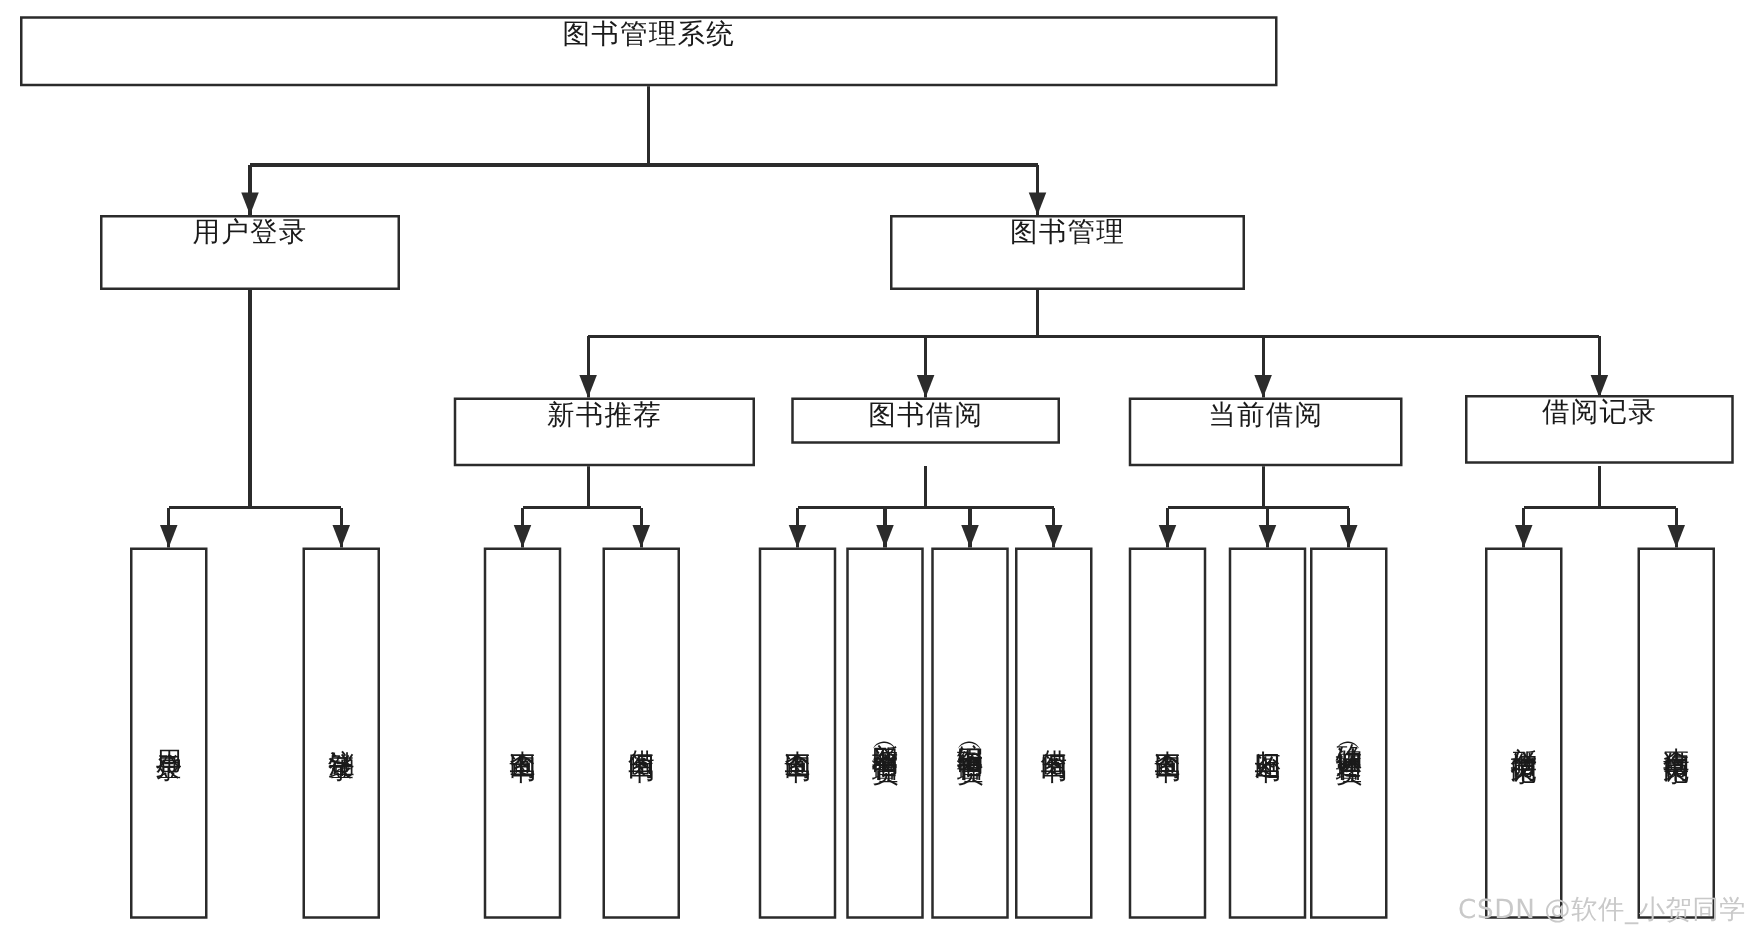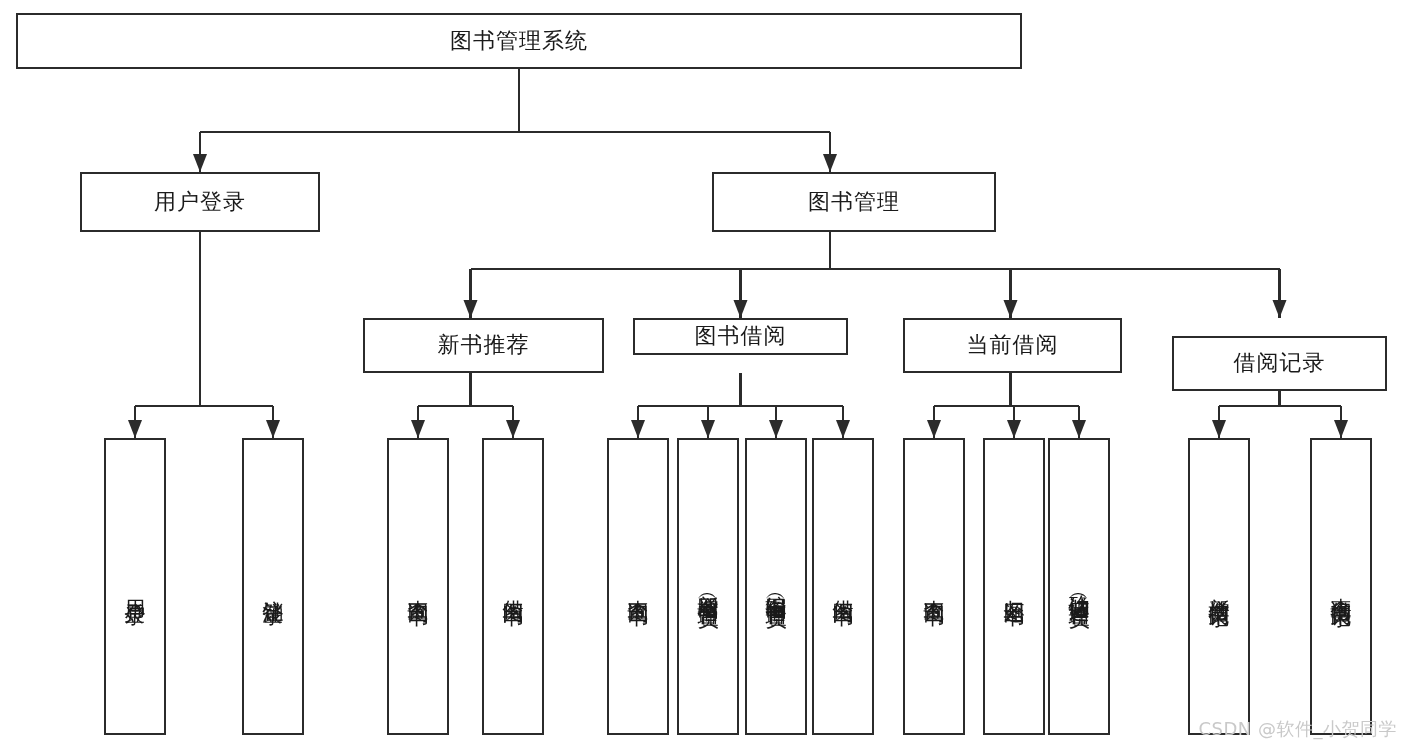--- a/index.html
+++ b/index.html
@@ -25,21 +25,20 @@
     width: 1405px;
     height: 747px;
     pointer-events: none;
   }
   .node {
     position: absolute;
     box-sizing: border-box;
     background: #ffffff;
     border: 2px solid #2b2b2b;
     display: flex;
-    align-items: center;
     justify-content: center;
     color: #1a1a1a;
     z-index: 2;
   }
   .node.h {
     font-size: 22px;
     letter-spacing: 1px;
     line-height: 1.2;
     text-align: center;
   }
@@ -59,21 +58,21 @@
     display: block;
     white-space: nowrap;
   }
   .node.v.center .vlabel {
     margin: auto;
   }
   .watermark {
     position: absolute;
     right: 8px;
     bottom: 6px;
-    font-size: 18px;
+    font-size: 21px;
     color: #c9c9c9;
     letter-spacing: 0.5px;
     white-space: nowrap;
     z-index: 5;
   }
 </style>
 </head>
 <body>
 
 <div id="canvas" style="background: rgb(255, 255, 255);">
@@ -143,21 +142,21 @@
       </div>
       <div class="node h" style="left: 363px; top: 318px; width: 241px; height: 55px;">
         <span>新书推荐</span>
       </div>
       <div class="node h" style="left: 633px; top: 318px; width: 215px; height: 37px;">
         <span>图书借阅</span>
       </div>
       <div class="node h" style="left: 903px; top: 318px; width: 219px; height: 55px;">
         <span>当前借阅</span>
       </div>
-      <div class="node h" style="left: 1172px; top: 336px; width: 215px; height: 55px;">
+      <div class="node h" style="left: 1172px; top: 316px; width: 215px; height: 55px;">
         <span>借阅记录</span>
       </div>
       <div class="node v center" style="left: 104px; top: 438px; width: 62px; height: 297px;">
         <span class="vlabel">用户登录</span>
       </div>
       <div class="node v center" style="left: 242px; top: 438px; width: 62px; height: 297px;">
         <span class="vlabel">注销登录</span>
       </div>
       <div class="node v center" style="left: 387px; top: 438px; width: 62px; height: 297px;">
         <span class="vlabel">查询图书</span>

